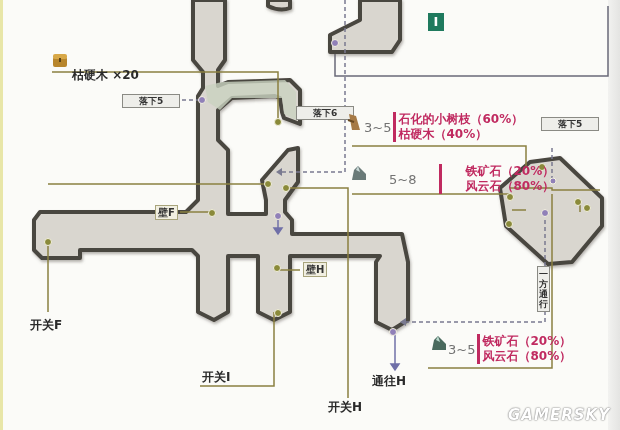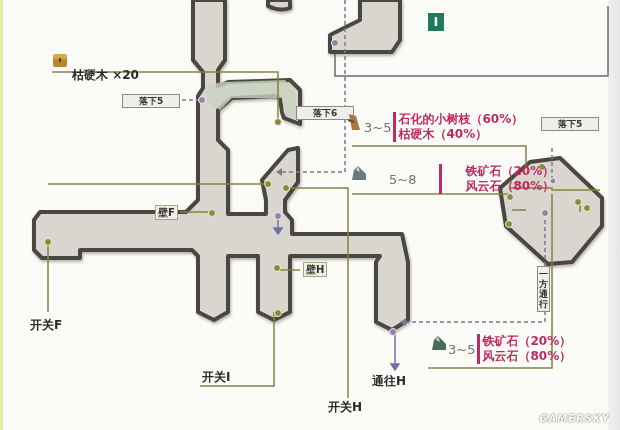--- a/index.html
+++ b/index.html
@@ -14,21 +14,21 @@
   .wall-tag { position: absolute; font-size: 10px; font-weight: bold; color: #333; background: #f1efe1; border: 1px solid #a8a47c; padding: 0 2px; line-height: 13px; }
   .area-badge { position: absolute; background: #1f7a5e; color: #fff; font-weight: bold; font-size: 13px; width: 16px; height: 18px; text-align: center; line-height: 18px; }
   .drop { position: absolute; display: flex; align-items: center; }
   .drop .cnt { font-size: 13px; color: #737373; margin-left: 2px; margin-right: 2px; }
   .drop .bar { width: 3px; height: 30px; background: #c02a60; margin-right: 2px; }
   .drop .lines { display: flex; flex-direction: column; }
   .drop .ln { font-size: 12px; font-weight: bold; color: #c02a60; line-height: 15px; white-space: nowrap; }
   .icon { display: inline-block; width: 16px; height: 16px; }
   .item { position: absolute; display: flex; align-items: center; flex-direction: column; }
   .item .lbl { position: static; margin-left: 4px; }
-  .watermark { position: absolute; right: 10px; bottom: 6px; font-size: 10px; font-weight: bold; font-style: italic; color: #ffffff; letter-spacing: 1px; text-shadow: 0 0 2px #888, 0 0 1px #555; }
+  .watermark { position: absolute; right: 10px; bottom: 6px; font-size: 15px; font-weight: bold; font-style: italic; color: #ffffff; letter-spacing: 1px; text-shadow: 0 0 2px #888, 0 0 1px #555; }
 </style>
 </head>
 <body>
 
 <div id="stage">
   <div class="left-edge"></div>
   <div class="right-shade"></div>
 
   <svg width="620" height="430" viewBox="0 0 620 430">
     <defs>

